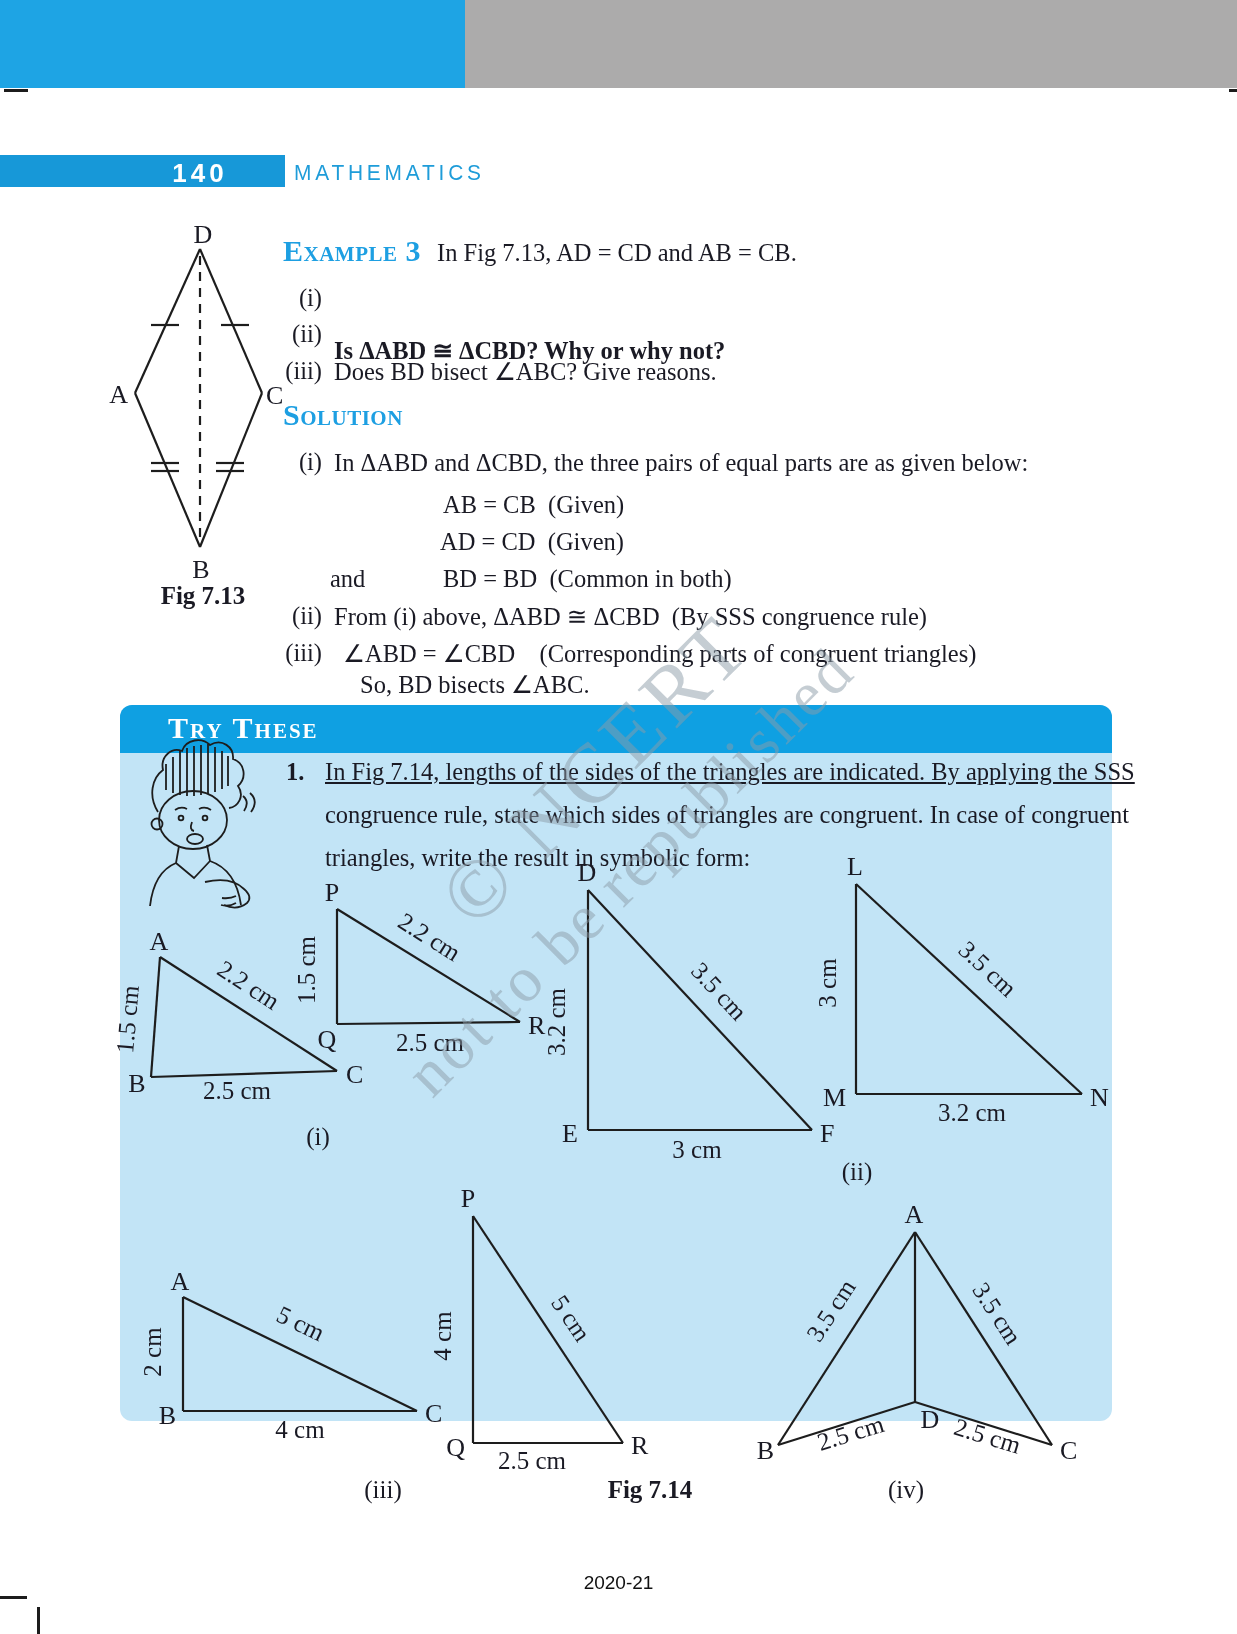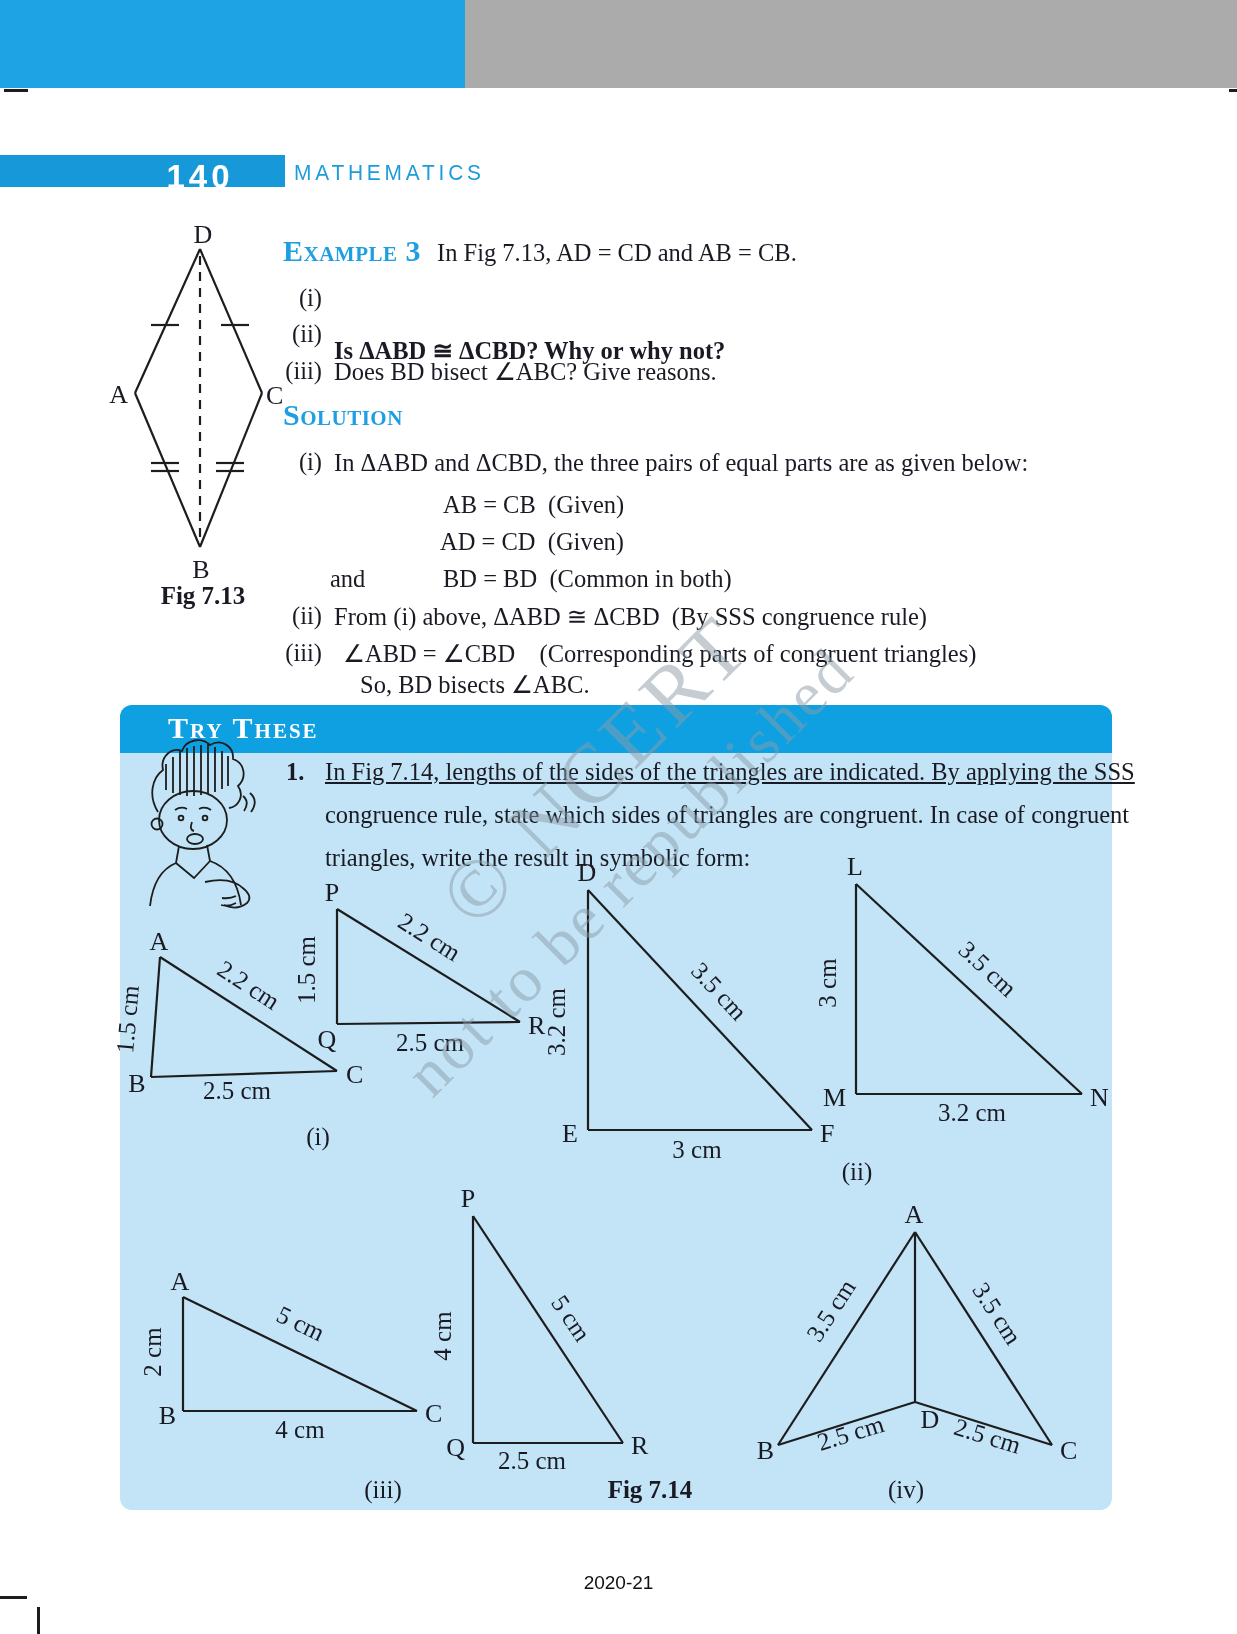--- a/index.html
+++ b/index.html
@@ -6,30 +6,30 @@
   .page{position:relative;width:1237px;height:1634px;background:#ffffff;overflow:hidden;
         font-family:"Liberation Serif", serif;color:#1a1a24;}
   
   .banner-blue{position:absolute;left:0;top:0;width:465px;height:88px;background:#1ea4e4;}
   .banner-gray{position:absolute;left:465px;top:0;width:772px;height:88px;background:#acabab;}
   
   .crop{position:absolute;background:#1c1c1c;}
   
   .pagenum-bar{position:absolute;left:0;top:155px;width:285px;height:32px;background:#1798d8;}
   .pagenum{position:absolute;left:150px;top:158px;width:100px;text-align:center;color:#fff;
-           font-family:"Liberation Sans",sans-serif;font-size:33px;font-weight:bold;letter-spacing:4px;}
+           font-family:"Liberation Sans",sans-serif;font-size:26px;font-weight:bold;letter-spacing:4px;}
   .subject{position:absolute;left:294px;top:160px;color:#1e9cd9;font-family:"Liberation Sans",sans-serif;
            font-size:22px;letter-spacing:4px;transform:scaleX(.95);transform-origin:left;}
   
   .line{position:absolute;white-space:pre;font-size:24.5px;line-height:30px;}
   .rnum{position:absolute;width:90px;text-align:right;white-space:pre;font-size:24.5px;}
   .bluehead{font-variant:small-caps;font-weight:bold;color:#1d9fe2;font-size:30px;letter-spacing:.5px;}
   .introspan{font-size:24.5px;margin-left:16px;color:#1a1a24;font-weight:normal;}
   
-  .tt-box{position:absolute;left:120px;top:705px;width:992px;height:805px;background:#c2e4f6;border-radius:12px;}
+  .tt-box{position:absolute;left:120px;top:705px;width:992px;height:716px;background:#c2e4f6;border-radius:12px;}
   .tt-head{position:absolute;left:0;top:0;width:100%;height:48px;background:#0fa0e2;border-radius:12px 12px 0 0;}
   .tt-title{position:absolute;left:48px;top:6px;color:#ffffff;font-variant:small-caps;font-weight:bold;
             font-size:30px;letter-spacing:2px;}
   .probnum{position:absolute;left:286px;top:758px;font-size:24.5px;font-weight:bold;}
   .probline{position:absolute;left:325px;white-space:pre;font-size:24.5px;}
   
   .figsvg{position:absolute;left:0;top:0;pointer-events:none;}
   .figsvg line, .figsvg path, .figsvg ellipse, .figsvg circle{stroke:#1d1d1d;stroke-width:2.2;fill:none;}
   .figsvg text{font-family:"Liberation Serif",serif;fill:#1a1a24;stroke:none;}
   .vl{font-size:26px;}

